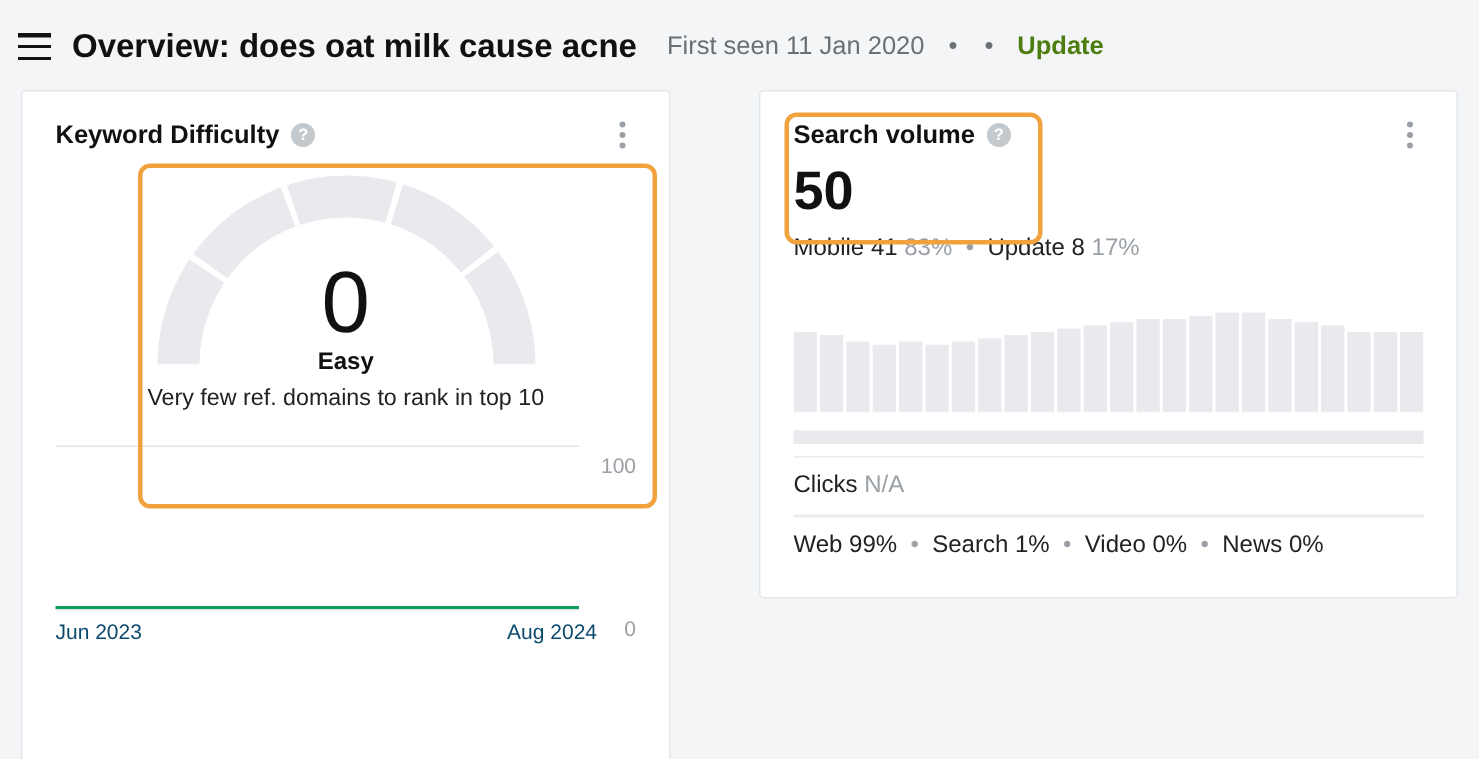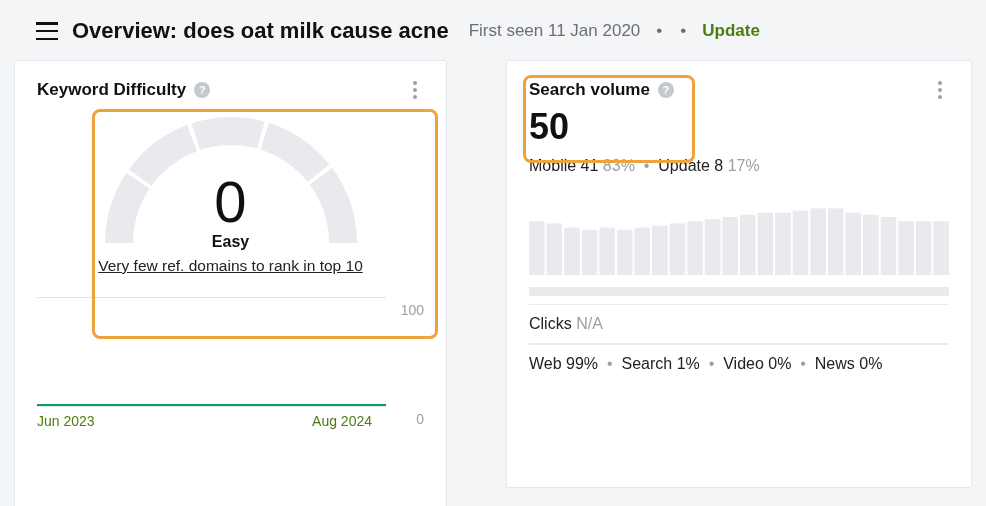--- a/index.html
+++ b/index.html
@@ -1,17 +1,17 @@
 <!DOCTYPE html>
 <html><head>
   <meta charset="utf-8">
   <style>
     * { margin:0; padding:0; box-sizing:border-box; }
     html,body { width:986px; height:506px; font-family:-apple-system,BlinkMacSystemFont,"Segoe UI",Helvetica,Arial,sans-serif; background:#f4f5f6; color:#111; overflow:hidden; }
-    .header { display:flex; align-items:center; gap:14px; padding:18px 20px 16px 36px; }
+    .header { display:flex; align-items:center; gap:14px; padding:18px 20px 16px 12px; }
     .menu-btn { width:22px; height:18px; display:flex; flex-direction:column; justify-content:space-between; cursor:pointer; }
     .menu-btn span { display:block; height:2.5px; background:#111; }
     .title-prefix { font-size:22px; font-weight:700; color:#111; }
     .title-query { font-size:22px; font-weight:700; color:#111; margin-right:6px; }
     .meta-text { font-size:17px; color:#6b6f76; }
     .meta-sep { font-size:17px; color:#6b6f76; padding:0 2px; }
     .update-link { font-size:17px; font-weight:700; color:#4d7c0f; cursor:pointer; }
     .panels { display:flex; gap:18px; padding:0 14px; }
     .card { background:#fff; border:1px solid #e4e7eb; border-radius:3px; flex:1; position:relative; }
     .card-header { display:flex; align-items:center; justify-content:space-between; padding:18px 20px 12px 22px; }
@@ -20,28 +20,28 @@
     .help-icon { width:16px; height:16px; border-radius:50%; background:#c4c9ce; color:#fff; font-size:11px; font-weight:700; display:flex; align-items:center; justify-content:center; cursor:default; }
     .more-dots { width:22px; height:22px; display:flex; flex-direction:column; align-items:center; justify-content:center; gap:3px; cursor:pointer; }
     .more-dots i { width:4px; height:4px; border-radius:50%; background:#9aa0a6; }
     .highlight-box { position:absolute; border:3px solid #f0a23f; border-radius:8px; pointer-events:none; }
     .kd-highlight { top:48px; left:77px; width:346px; height:230px; }
     .sv-highlight { top:14px; left:16px; width:172px; height:88px; }
     .gauge-wrap { display:flex; flex-direction:column; align-items:center; }
     .gauge { width:268px; height:134px; position:relative; margin-top:-4px; }
     .kd-value { font-size:58px; font-weight:500; color:#111; position:absolute; top:64px; left:50%; transform:translateX(-50%); line-height:1; }
     .kd-label { font-size:16px; font-weight:700; color:#111; margin-top:-10px; }
-    .kd-desc { font-size:15.5px; color:#222; margin-top:6px;text-decoration:underline; }
+    .kd-desc { font-size:15.5px; color:#222; margin-top:6px; }
     .kd-chart-area { margin:22px 22px 14px 22px; position:relative; height:132px; }
     .kd-y100 { position:absolute; top:5px; right:0; font-size:14px; color:#9aa0a6; }
     .kd-y0 { position:absolute; bottom:2px; right:0; font-size:14px; color:#9aa0a6; }
     .kd-rule { position:absolute; top:0; left:0; right:38px; height:1px; background:#e0e3e7; }
     .kd-baseline { position:absolute; bottom:22px; left:0; right:38px; height:1px; background:#e0e3e7; }
     .kd-spark { position:absolute; bottom:23px; left:0; right:38px; height:2.5px; background:#0c9d58; }
-    .kd-xlabels { position:absolute; bottom:0; left:0; right:52px; display:flex; justify-content:space-between; font-size:14px; color:#4d7c0f; }
+    .kd-xlabels { position:absolute; bottom:0; left:0; right:26px; display:flex; justify-content:space-between; font-size:14px; color:#0c4a6e; }
     .sv-value { font-size:36px; font-weight:700; color:#111; padding:0 22px; line-height:1.1; margin-top:-6px;}
     .sv-breakdown { font-size:16px; color:#222; padding:10px 22px 0 22px; }
     .dim { color:#9aa0a6; }
     svg.bars { display:block; margin:14px 22px 12px 22px; }
     .sv-strip { height:9px; background:#e8eaed; margin:0 22px 8px 22px; }
     .sv-row { font-size:16px; color:#222; padding:10px 22px; }
     .sv-sep { height:1px; background:#e9ebee; margin:0 22px; }
   </style>
 </head>
 <body>
@@ -93,21 +93,21 @@
       <div class="kd-spark"></div>
       <span class="kd-y0">0</span>
       <div class="kd-xlabels">
         <span>Jun 2023</span>
         <span>Aug 2024</span>
       </div>
     </div>
     <div class="highlight-box kd-highlight"></div>
   </div>
 
-  <div class="card" style="height:428px;margin-left:41px;">
+  <div class="card" style="height:339px;margin-left:41px;">
     <div class="card-header">
       <div class="card-title-row">
         <span class="card-title">Search volume</span>
         <span class="help-icon">?</span>
       </div>
       <div class="more-dots">
           <i></i>
           <i></i>
           <i></i>
         </div>

